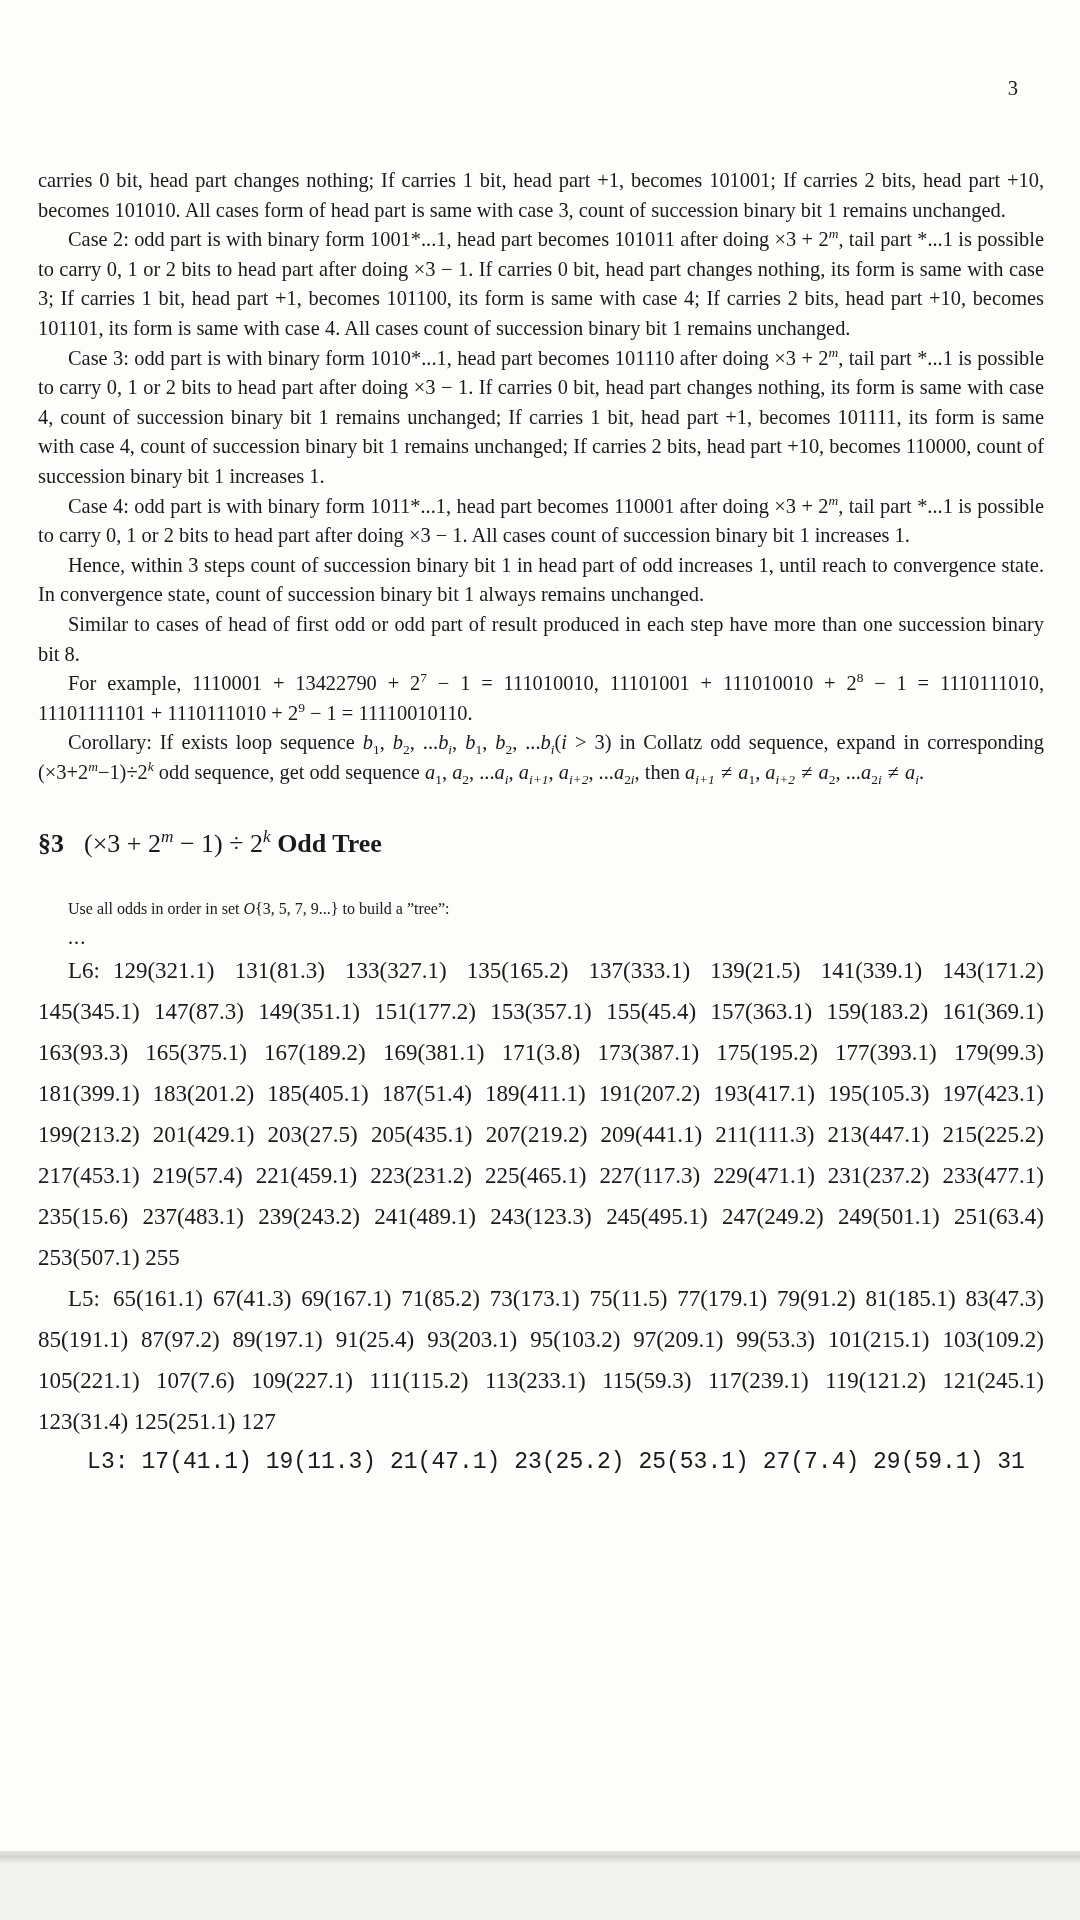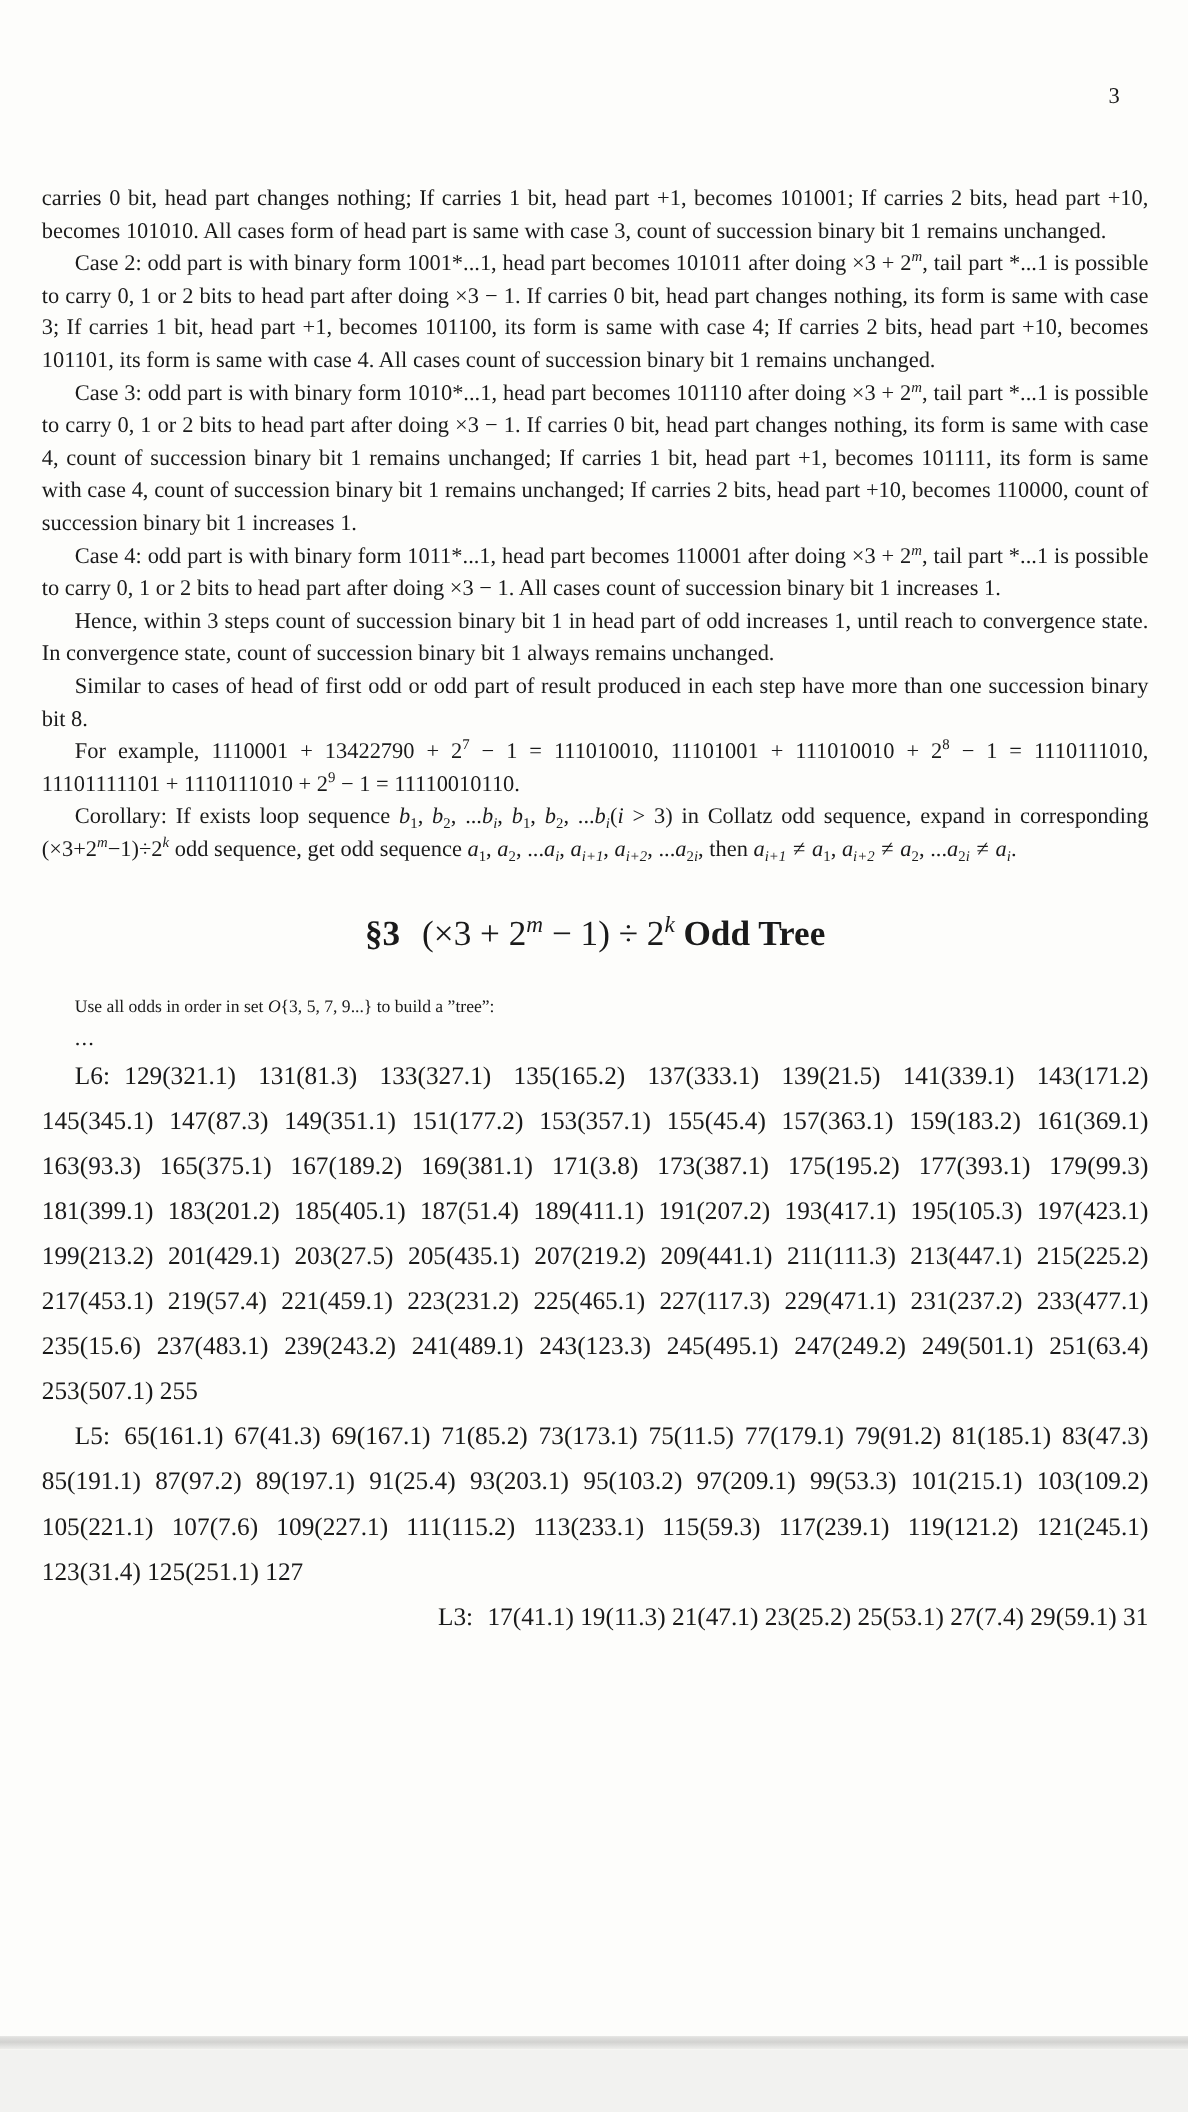--- a/index.html
+++ b/index.html
@@ -62,22 +62,21 @@
     -webkit-hyphens: none;
   }
   p.indent {
     text-indent: 30px;
   }
   p.noindent {
     text-indent: 0;
   }
   .sec-head {
     margin: 41px 0 33px 0;
-    text-align: center;
-    font-size: 32px;
+    font-size: 26px;
     font-weight: bold;
     line-height: 1.25;
   }
   .sec-head .secno { font-weight: bold; }
   .sec-head .gap { display: inline-block; width: 20px; }
   .sec-head .mathpart {
     font-weight: normal;
     font-family: "Liberation Serif", "DejaVu Serif", serif;
   }
   .mi { font-style: italic; }
@@ -96,21 +95,22 @@
   .tree-block p {
     margin: 0;
     font-size: 23px;
     line-height: 41px;
     text-align: justify;
   }
   .tree-block p.first {
     text-indent: 30px;
   }
   .tree-block p.last {
-    text-align: right;
+    text-align: center;
+    font-family: Liberation Mono, monospace;
   }
   .lbl { margin-right: 6px; }
   .nbsp-gap { display: inline-block; width: 7px; }
   .use-line { margin: 0 0 0 0; text-indent: 30px; font-size: 16px; line-height: 29.6px; }
 </style>
 </head>
 <body>
 
 <div id="page">
 

